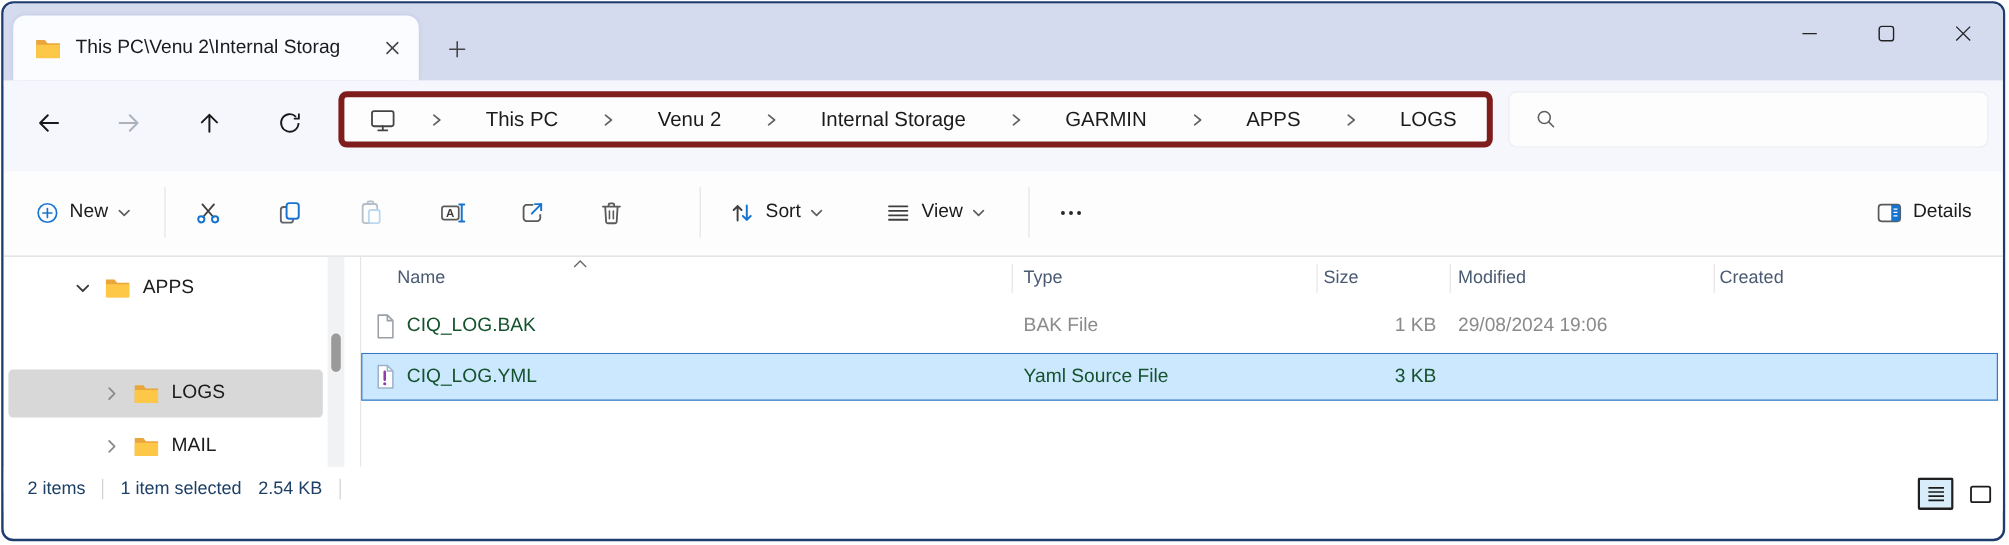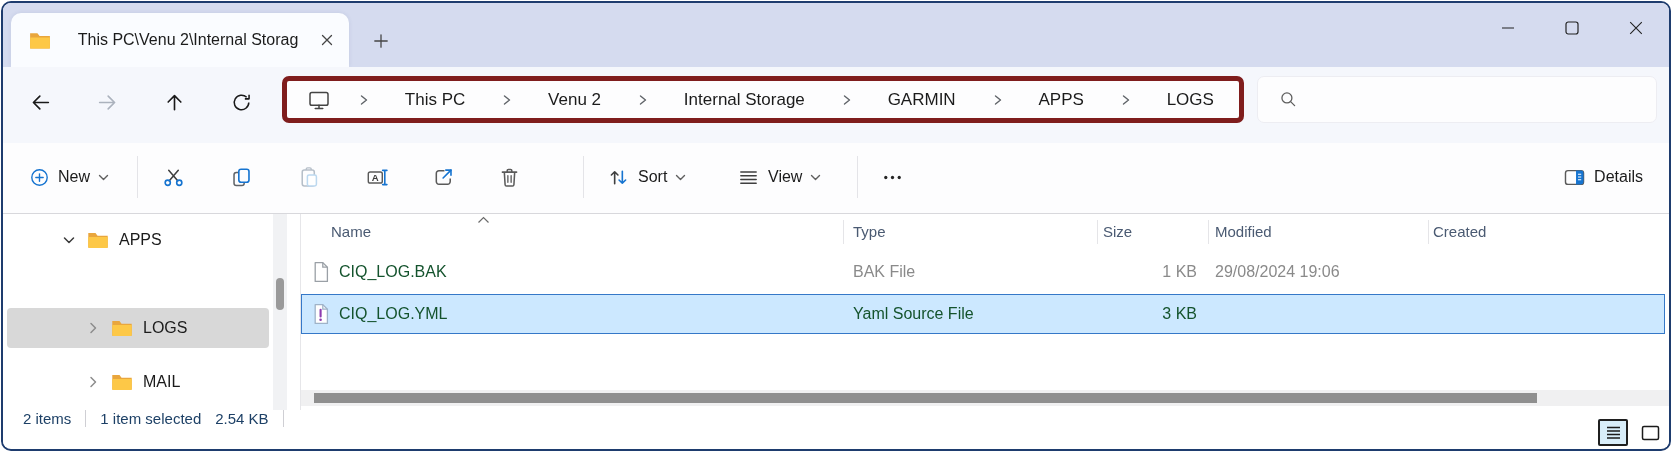--- a/index.html
+++ b/index.html
@@ -6,21 +6,21 @@
   body{width:1674px;height:454px;position:relative;overflow:hidden;background:#ffffff;
        font-family:"Liberation Sans", sans-serif;-webkit-font-smoothing:antialiased;}
   svg{display:block;}
   button{font-family:"Liberation Sans", sans-serif;cursor:default;}
 
   .window{position:absolute;left:1px;top:1px;width:1666px;height:446px;
           border:2px solid var(--window-border,#1e3c6e);border-radius:10px;
           background:#fff;overflow:hidden;}
 
   
-  .titlebar{position:absolute;left:0;right:0;top:0;height:68px;background:var(--titlebar-bg,#d5dbef);text-align:center;}
+  .titlebar{position:absolute;left:0;right:0;top:0;height:68px;background:var(--titlebar-bg,#d5dbef);}
   .tab{position:absolute;left:8px;top:10px;width:338px;height:54px;background:#fafcff;
        border-radius:10px 10px 0 0;display:flex;align-items:center;
        padding:0 8px 0 18px;box-sizing:border-box;box-shadow:0 0 4px rgba(40,60,120,.10);}
   .tab-title{margin-left:12px;font-size:16px;color:#1b1b1b;white-space:nowrap;overflow:hidden;flex:1;}
   .tab-close{width:28px;height:28px;flex:none;display:flex;align-items:center;justify-content:center;
              background:none;border:none;border-radius:5px;}
   .newtab{position:absolute;left:362px;top:22px;width:32px;height:32px;display:flex;align-items:center;
           justify-content:center;background:none;border:none;border-radius:5px;}
   .win-controls{position:absolute;right:10px;top:8px;display:flex;gap:18px;}
   .wbtn{width:46px;height:34px;display:flex;align-items:center;justify-content:center;background:none;border:none;}
@@ -63,21 +63,21 @@
 
   
   .sidebar{position:absolute;left:0;top:0;width:297px;height:196px;}
   .tree-row{position:absolute;left:4px;width:262px;height:40px;display:flex;align-items:center;
             border-radius:4px;box-sizing:border-box;font-size:16px;color:#1b1b1b;background:none;border:none;}
   .tree-row .twist{width:16px;display:flex;margin-right:10px;}
   .tree-row .fold{margin-right:10px;flex:none;}
   .t-apps{top:6px;padding-left:54px;}
   .t-data{top:50px;padding-left:78px;}
   .t-logs{top:94px;padding-left:78px;background:var(--tree-selection-bg,#d8d8d8);}
-  .t-mail{top:148px;padding-left:78px;}
+  .t-mail{top:138px;padding-left:78px;}
   .side-scroll{position:absolute;left:270px;top:0;width:14px;height:196px;background:#f1f2f4;}
   .side-thumb{position:absolute;left:3px;top:64px;width:8px;height:32px;background:#9a9a9a;border-radius:4px;}
 
   
   .filepane{position:absolute;left:297px;top:0;right:0;height:196px;border-left:1px solid #e6e6e9;}
   .hc{position:absolute;top:0;height:36px;line-height:36px;font-size:15px;color:#4a5a72;background:none;border:none;padding:0;}
   .hc-name{left:30px}.hc-type{left:552px}.hc-size{left:802px}.hc-modified{left:914px}.hc-created{left:1132px}
   .sort-caret{position:absolute;left:176px;top:2px;}
   .hdiv{position:absolute;top:6px;width:1px;height:24px;background:#e5e5e8;}
   .hd1{left:542px}.hd2{left:796px}.hd3{left:907px}.hd4{left:1127px}
@@ -90,22 +90,22 @@
   .fcell{position:absolute;line-height:40px;font-size:16px;color:#14532d;white-space:nowrap;}
   .fname{left:38px}.ftype{left:552px}
   .fsize{left:796px;width:100px;text-align:right;}
   .fmod{left:914px}.fcreated{left:1132px}
   .frow1 .sec{color:#8a8a8a;}
 
   .hscroll{position:absolute;left:0;right:0;top:176px;height:16px;background:#f0f0f1;}
   .hthumb{position:absolute;left:13px;top:3px;width:1223px;height:10px;background:#8f8f8f;}
 
   
-  .statusbar{position:absolute;left:0;right:0;top:407px;height:37px;background:#fff;display:flex;
-             padding-left:20px;gap:14px;font-size:15px;color:var(--status-text,#1d4066);}
+  .statusbar{position:absolute;left:0;right:0;top:386px;height:37px;background:#fff;display:flex;
+             align-items:center;padding-left:20px;gap:14px;font-size:15px;color:var(--status-text,#1d4066);}
   .vsep{width:1px;height:17px;background:#cfcfd4;}
   .view-toggles{position:absolute;right:4px;top:9px;display:flex;gap:7px;}
   .toggle{width:30px;height:27px;display:flex;align-items:center;justify-content:center;
           background:none;border:none;border-radius:3px;}
   .toggle.active{background:#d8edf9;box-shadow:inset 0 0 0 2px #1f1f1f;border-radius:2px;}
 </style>
 </head>
 <body>
 
 <div class="window">

